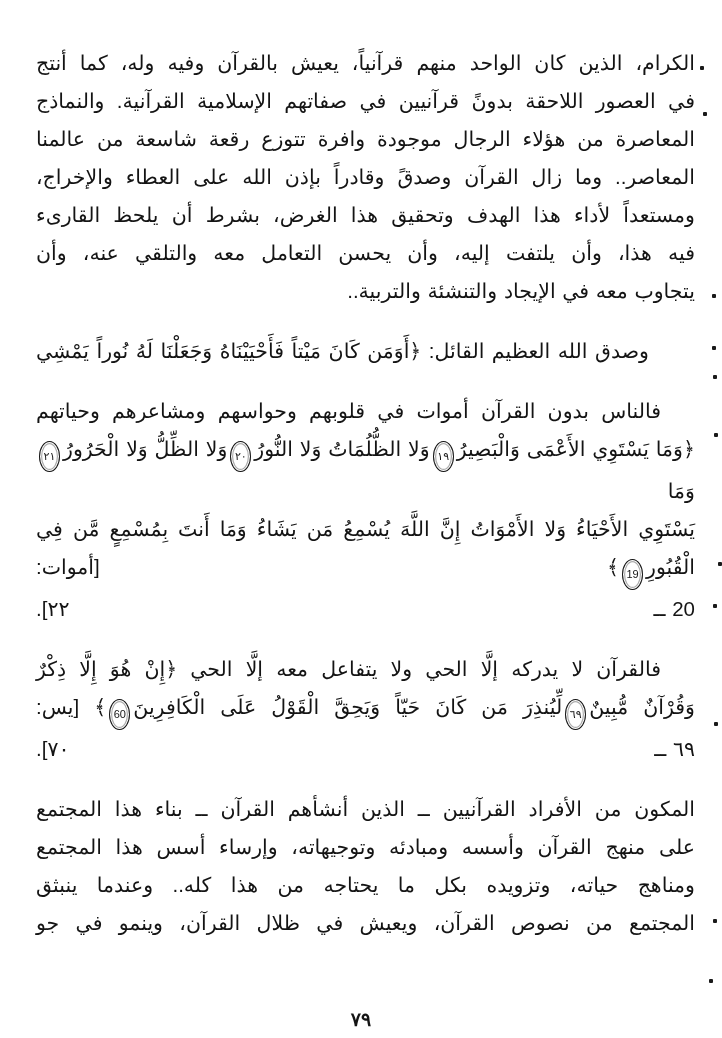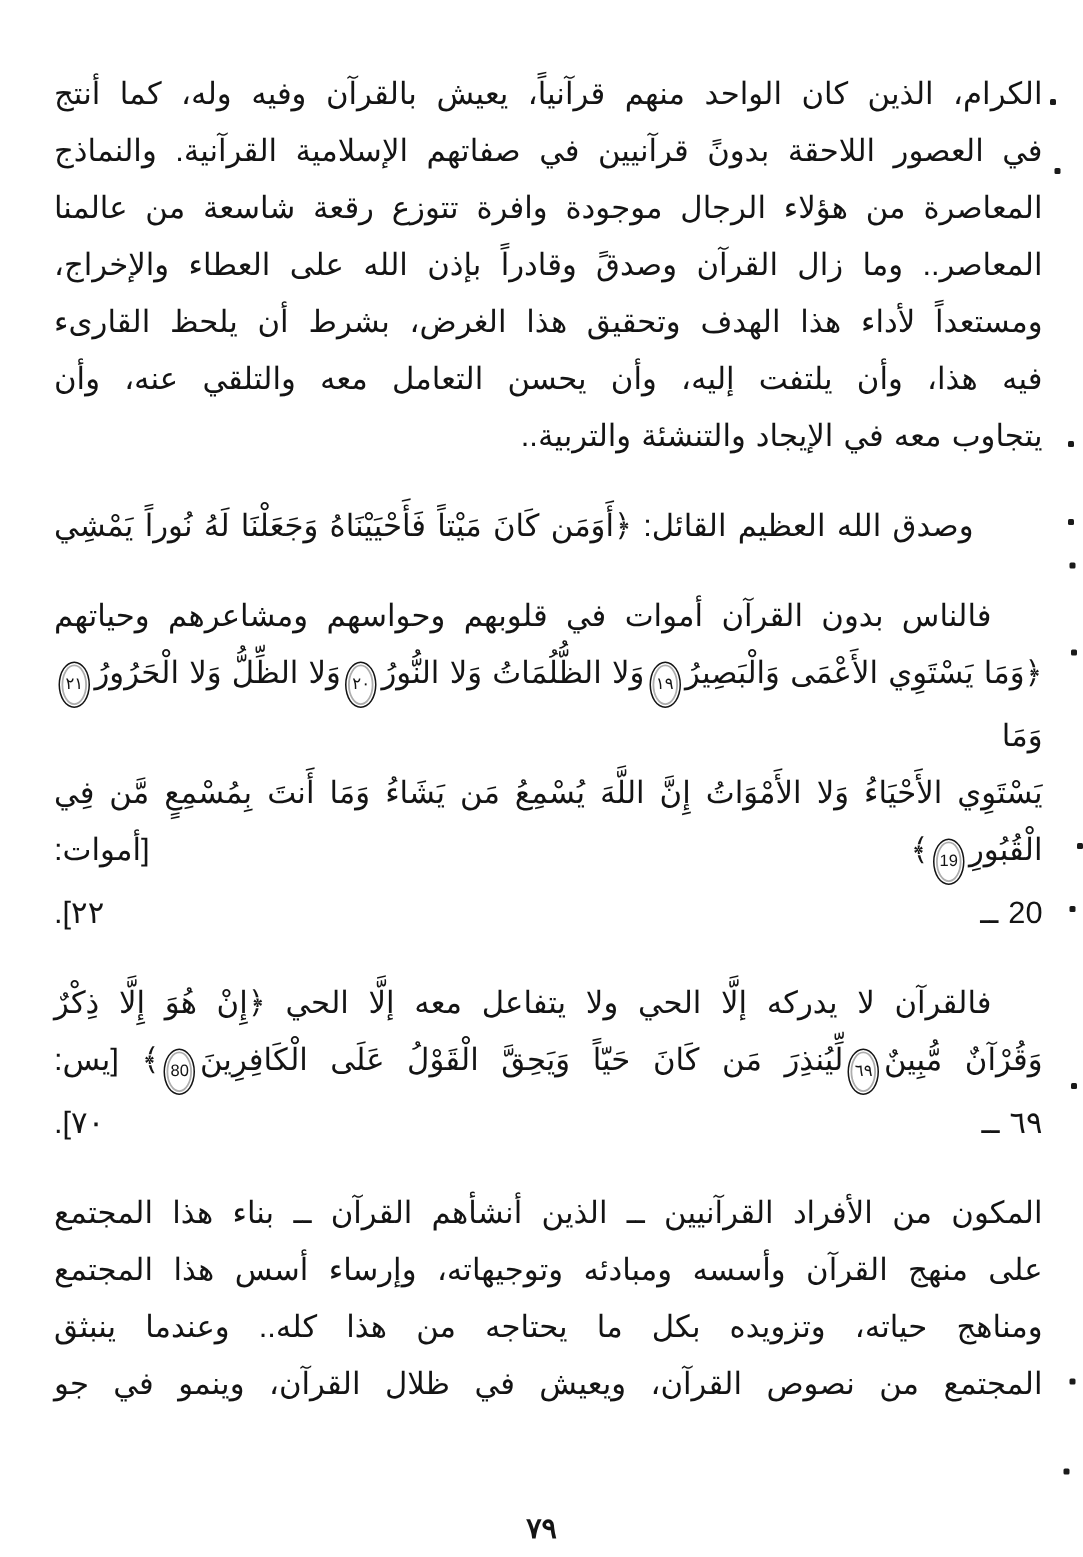--- a/index.html
+++ b/index.html
@@ -85,21 +85,21 @@
         <div class="line indent"><span>فالناس بدون القرآن أموات في قلوبهم وحواسهم ومشاعرهم وحياتهم</span></div>
         <div class="line"><span>﴿وَمَا يَسْتَوِي الأَعْمَى وَالْبَصِيرُ</span><span class="aya">١٩</span><span>وَلا الظُّلُمَاتُ وَلا النُّورُ</span><span class="aya">٢٠</span><span>وَلا الظِّلُّ وَلا الْحَرُورُ</span><span class="aya">٢١</span><span>وَمَا</span></div>
         <div class="line"><span>يَسْتَوِي الأَحْيَاءُ وَلا الأَمْوَاتُ إِنَّ اللَّهَ يُسْمِعُ مَن يَشَاءُ وَمَا أَنتَ بِمُسْمِعٍ مَّن فِي الْقُبُورِ</span><span class="aya">19</span><span>﴾ [أموات:</span></div>
         <div class="line split">
           <span>20 ــ</span>
           <span>٢٢].</span>
         </div>
       </div>
       <div class="para">
         <div class="line indent"><span>فالقرآن لا يدركه إلَّا الحي ولا يتفاعل معه إلَّا الحي ﴿إِنْ هُوَ إِلَّا ذِكْرٌ</span></div>
-        <div class="line"><span>وَقُرْآنٌ مُّبِينٌ</span><span class="aya">٦٩</span><span>لِّيُنذِرَ مَن كَانَ حَيّاً وَيَحِقَّ الْقَوْلُ عَلَى الْكَافِرِينَ</span><span class="aya">80</span><span>﴾ [يس:</span></div>
+        <div class="line"><span>وَقُرْآنٌ مُّبِينٌ</span><span class="aya">٦٩</span><span>لِّيُنذِرَ مَن كَانَ حَيّاً وَيَحِقَّ الْقَوْلُ عَلَى الْكَافِرِينَ</span><span class="aya">60</span><span>﴾ [يس:</span></div>
         <div class="line split">
           <span>٦٩ ــ</span>
           <span>٧٠].</span>
         </div>
       </div>
       <div class="para">
         <div class="line"><span>المكون من الأفراد القرآنيين ــ الذين أنشأهم القرآن ــ بناء هذا المجتمع</span></div>
         <div class="line"><span>على منهج القرآن وأسسه ومبادئه وتوجيهاته، وإرساء أسس هذا المجتمع</span></div>
         <div class="line"><span>ومناهج حياته، وتزويده بكل ما يحتاجه من هذا كله.. وعندما ينبثق</span></div>
         <div class="line"><span>المجتمع من نصوص القرآن، ويعيش في ظلال القرآن، وينمو في جو</span></div>

